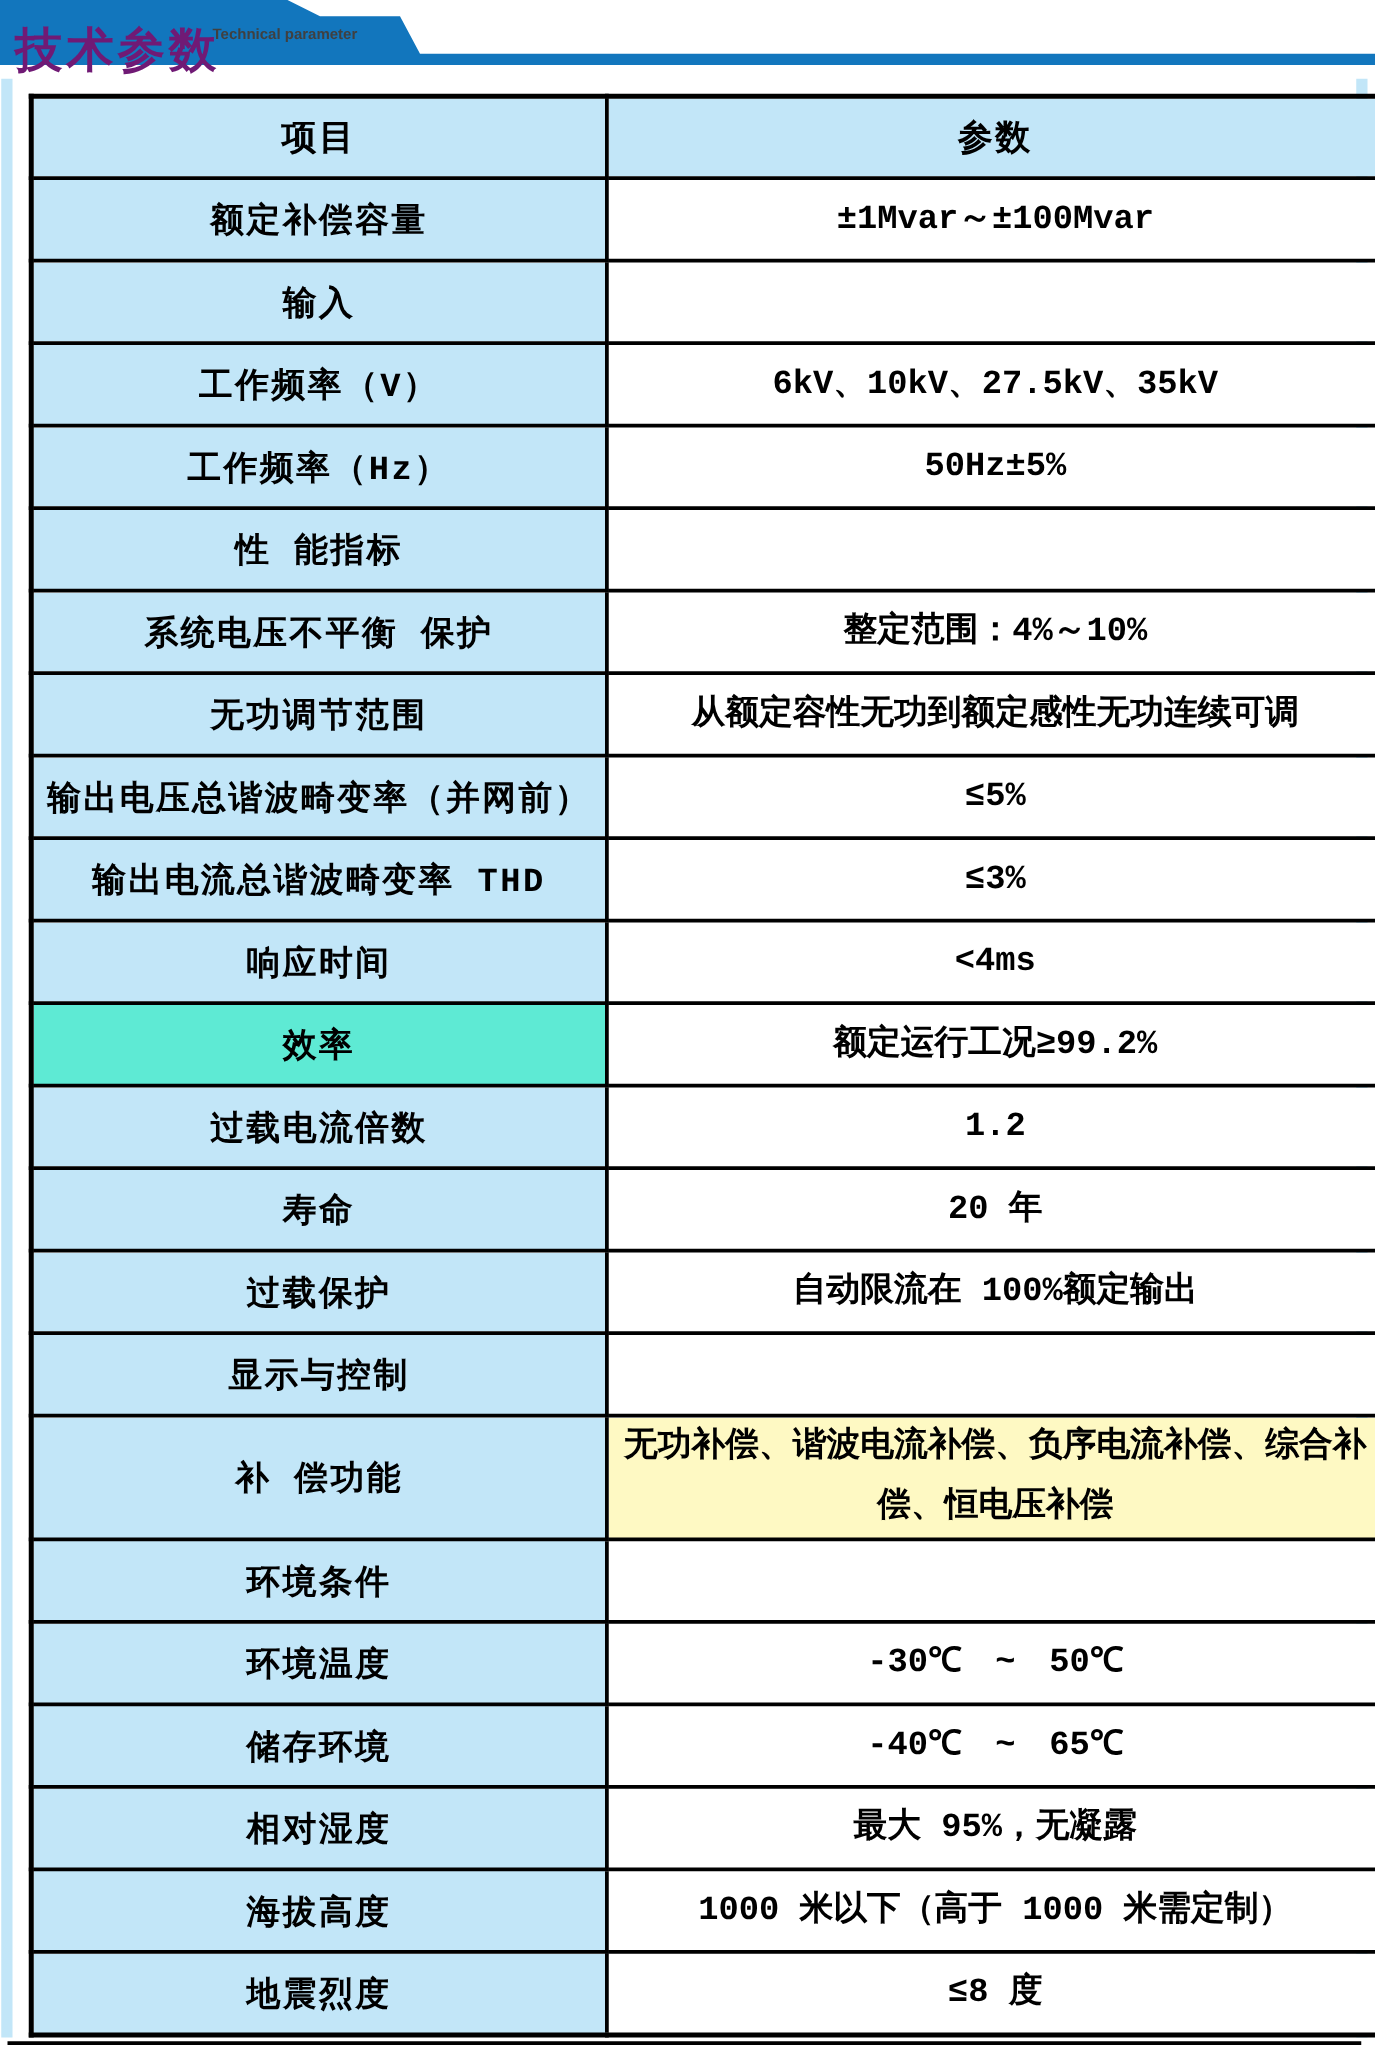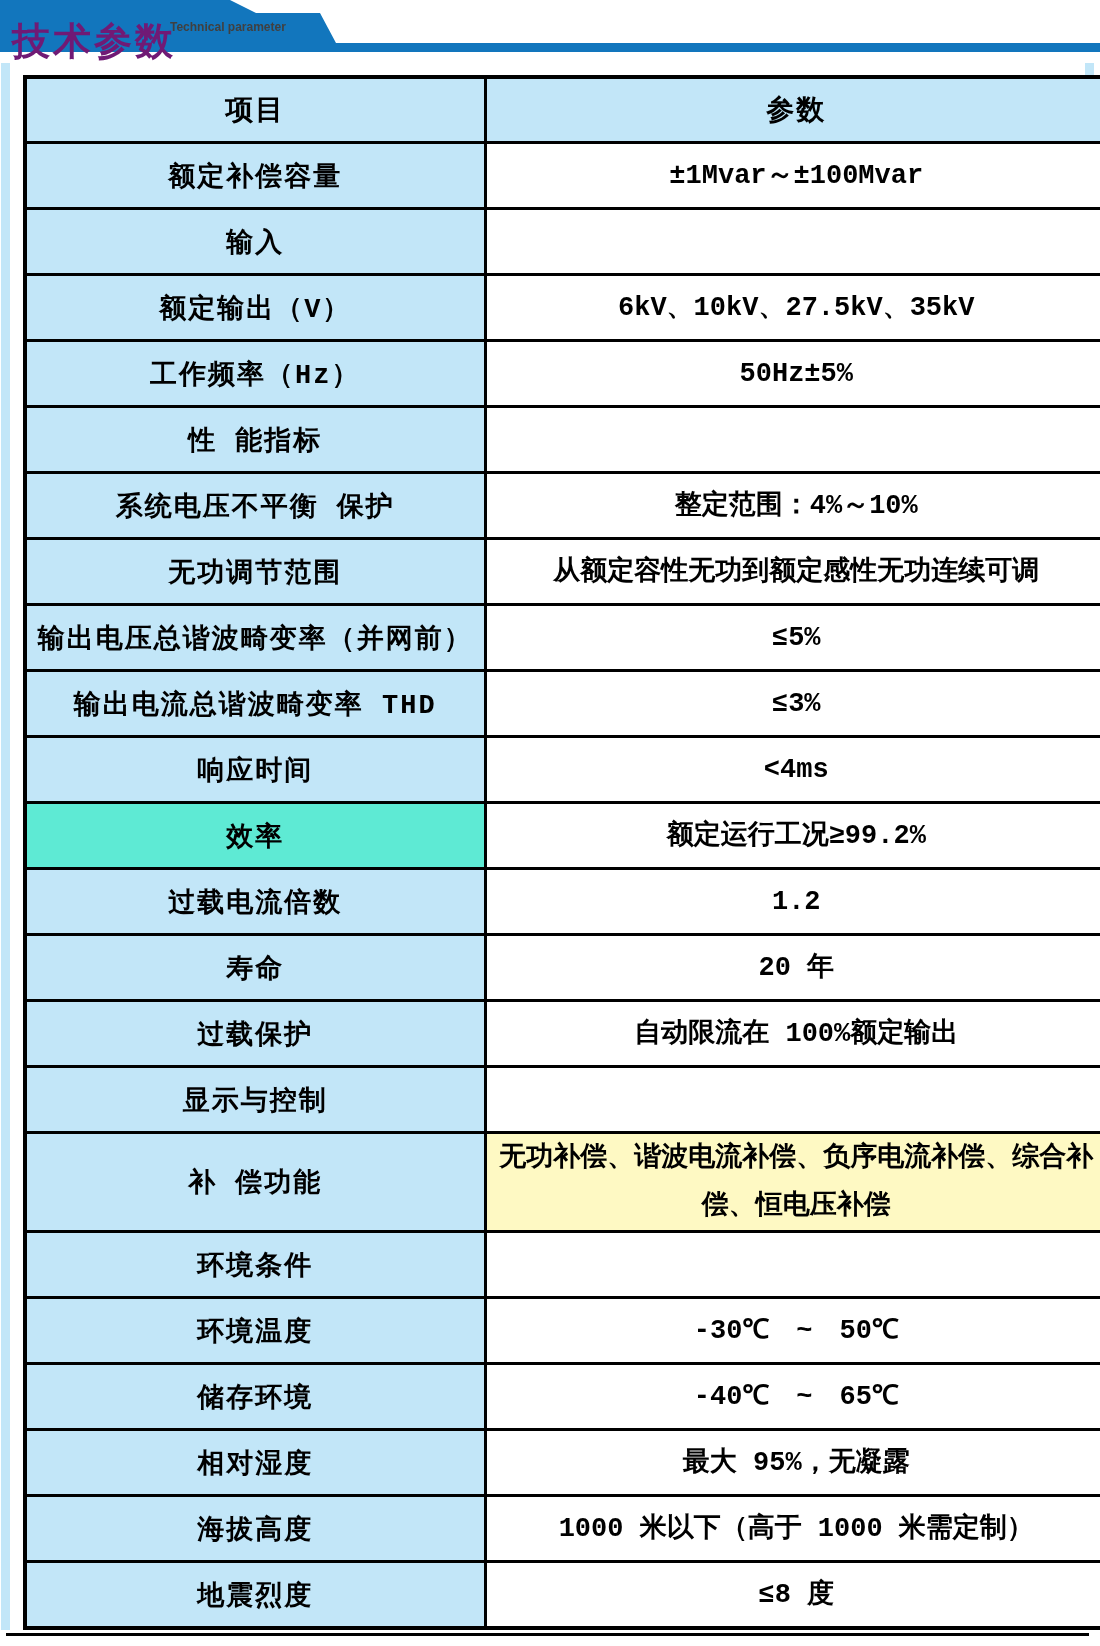--- a/index.html
+++ b/index.html
@@ -87,21 +87,21 @@
   <tbody id="tbody">
       <tr>
         <td class="item" style="background: rgb(194, 230, 248);">额定补偿容量</td>
         <td class="value" style="background: rgb(255, 255, 255);">±1Mvar～±100Mvar</td>
       </tr>
       <tr>
         <td class="item" style="background: rgb(194, 230, 248);">输入</td>
         <td class="value" style="background: rgb(255, 255, 255);"></td>
       </tr>
       <tr>
-        <td class="item" style="background: rgb(194, 230, 248);">额定输出（V）</td>
+        <td class="item" style="background: rgb(194, 230, 248);">工作频率（V）</td>
         <td class="value" style="background: rgb(255, 255, 255);">6kV、10kV、27.5kV、35kV</td>
       </tr>
       <tr>
         <td class="item" style="background: rgb(194, 230, 248);">工作频率（Hz）</td>
         <td class="value" style="background: rgb(255, 255, 255);">50Hz±5%</td>
       </tr>
       <tr>
         <td class="item" style="background: rgb(194, 230, 248);">性 能指标</td>
         <td class="value" style="background: rgb(255, 255, 255);"></td>
       </tr>

